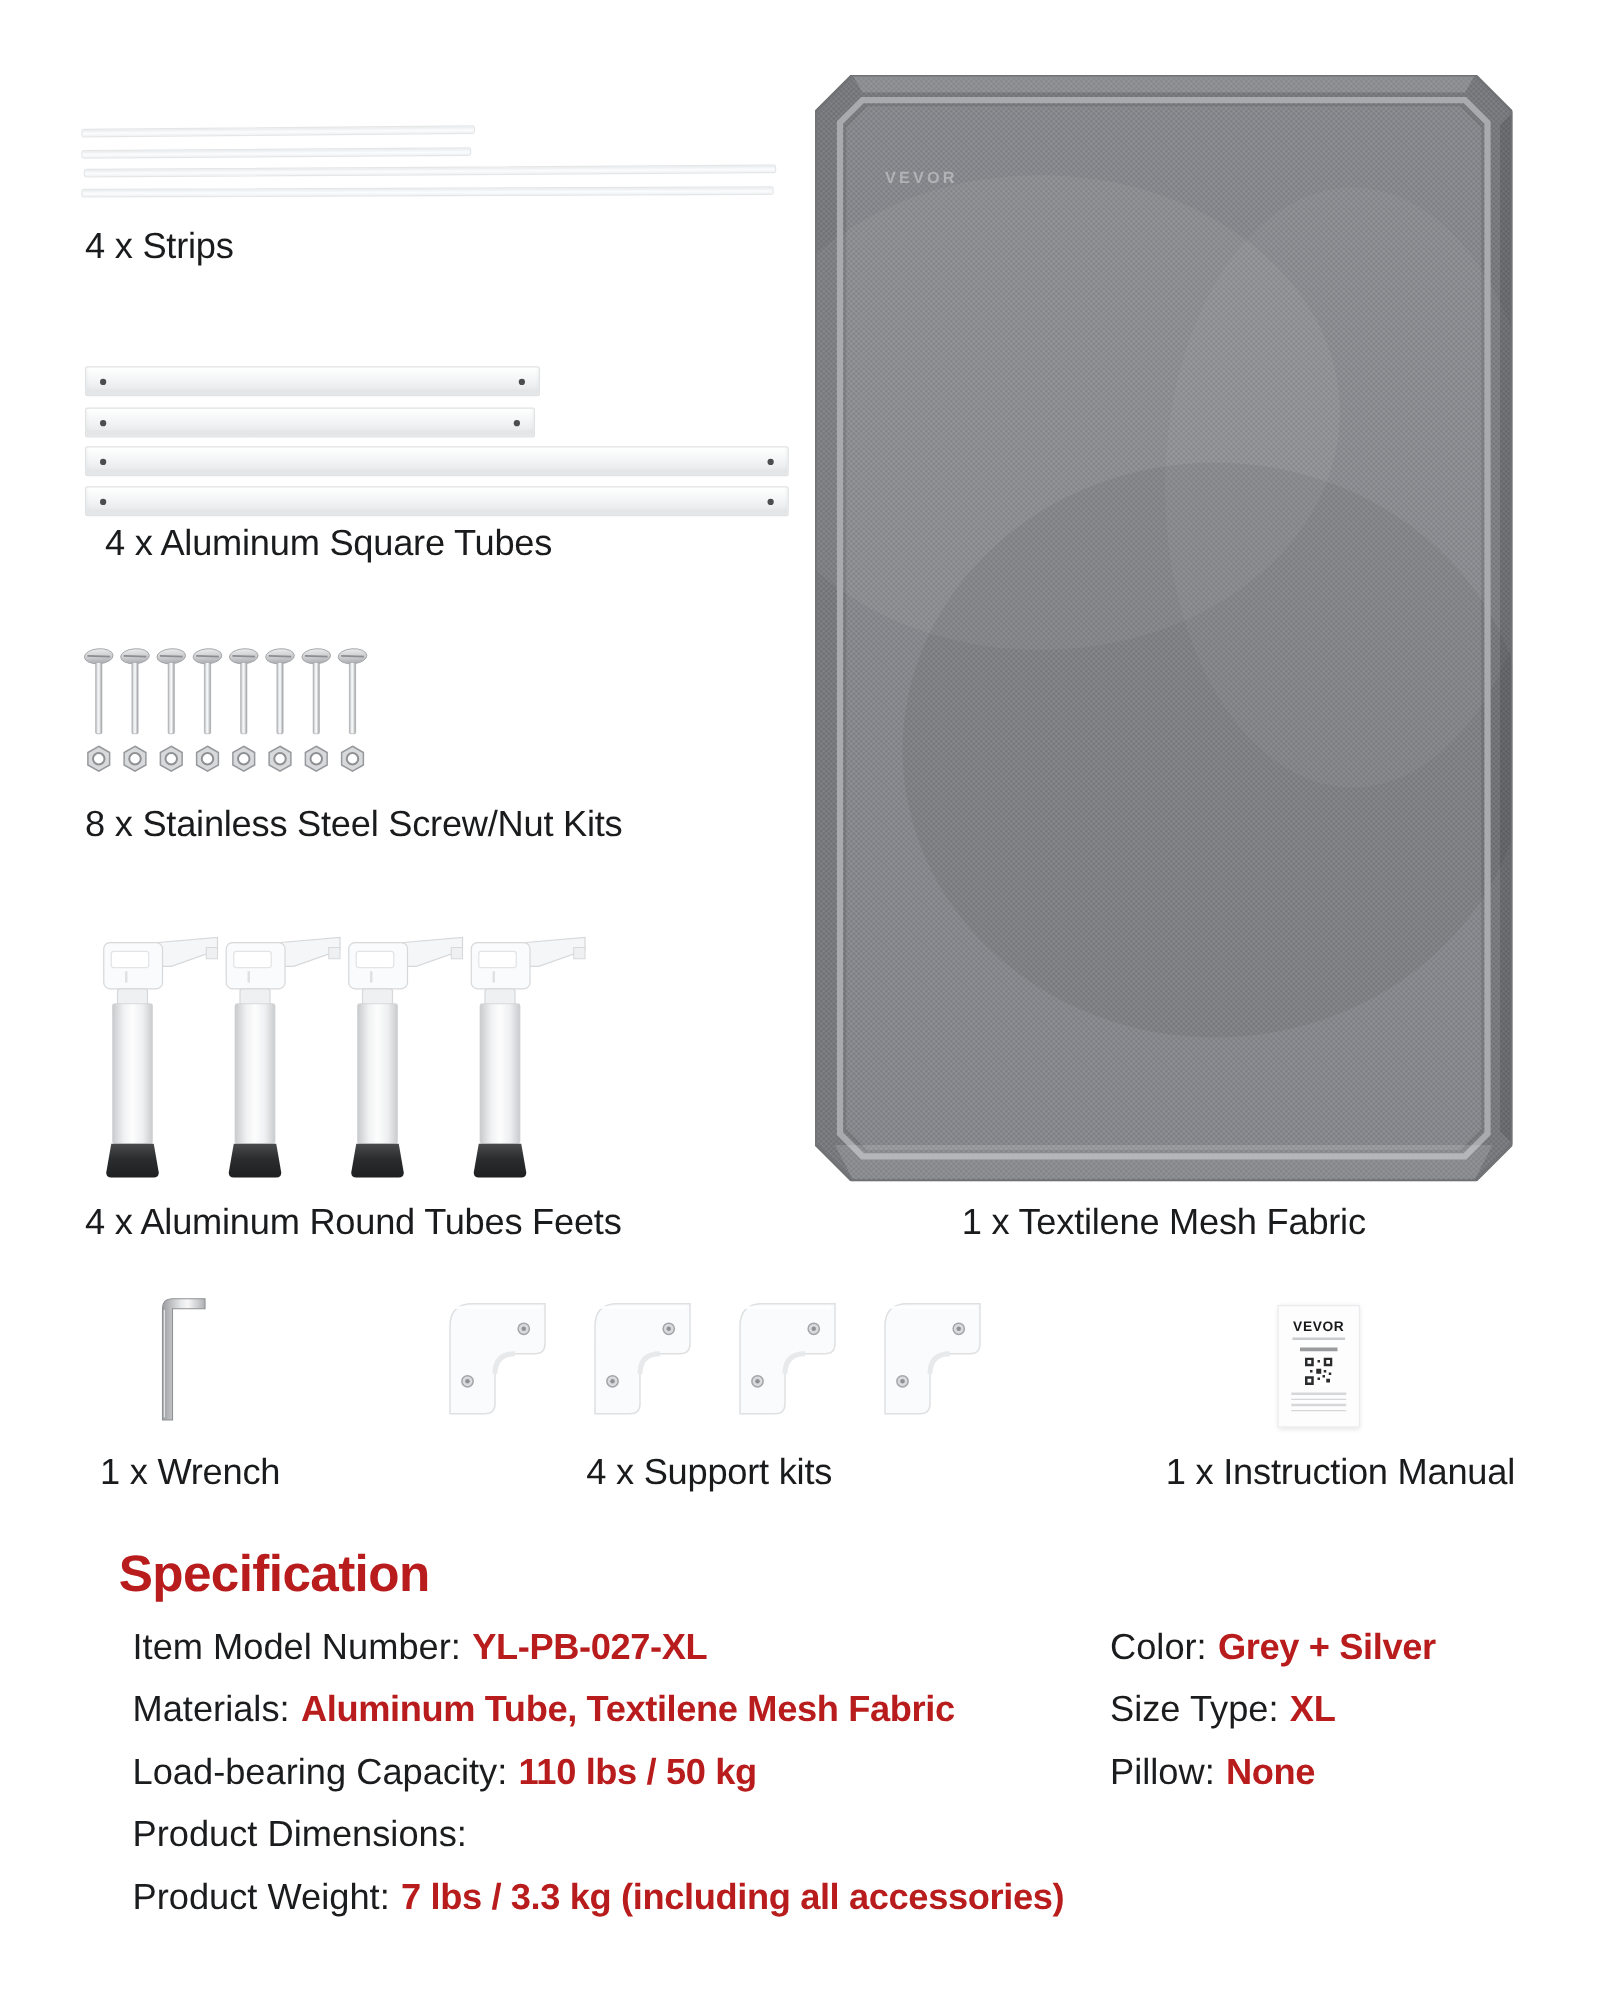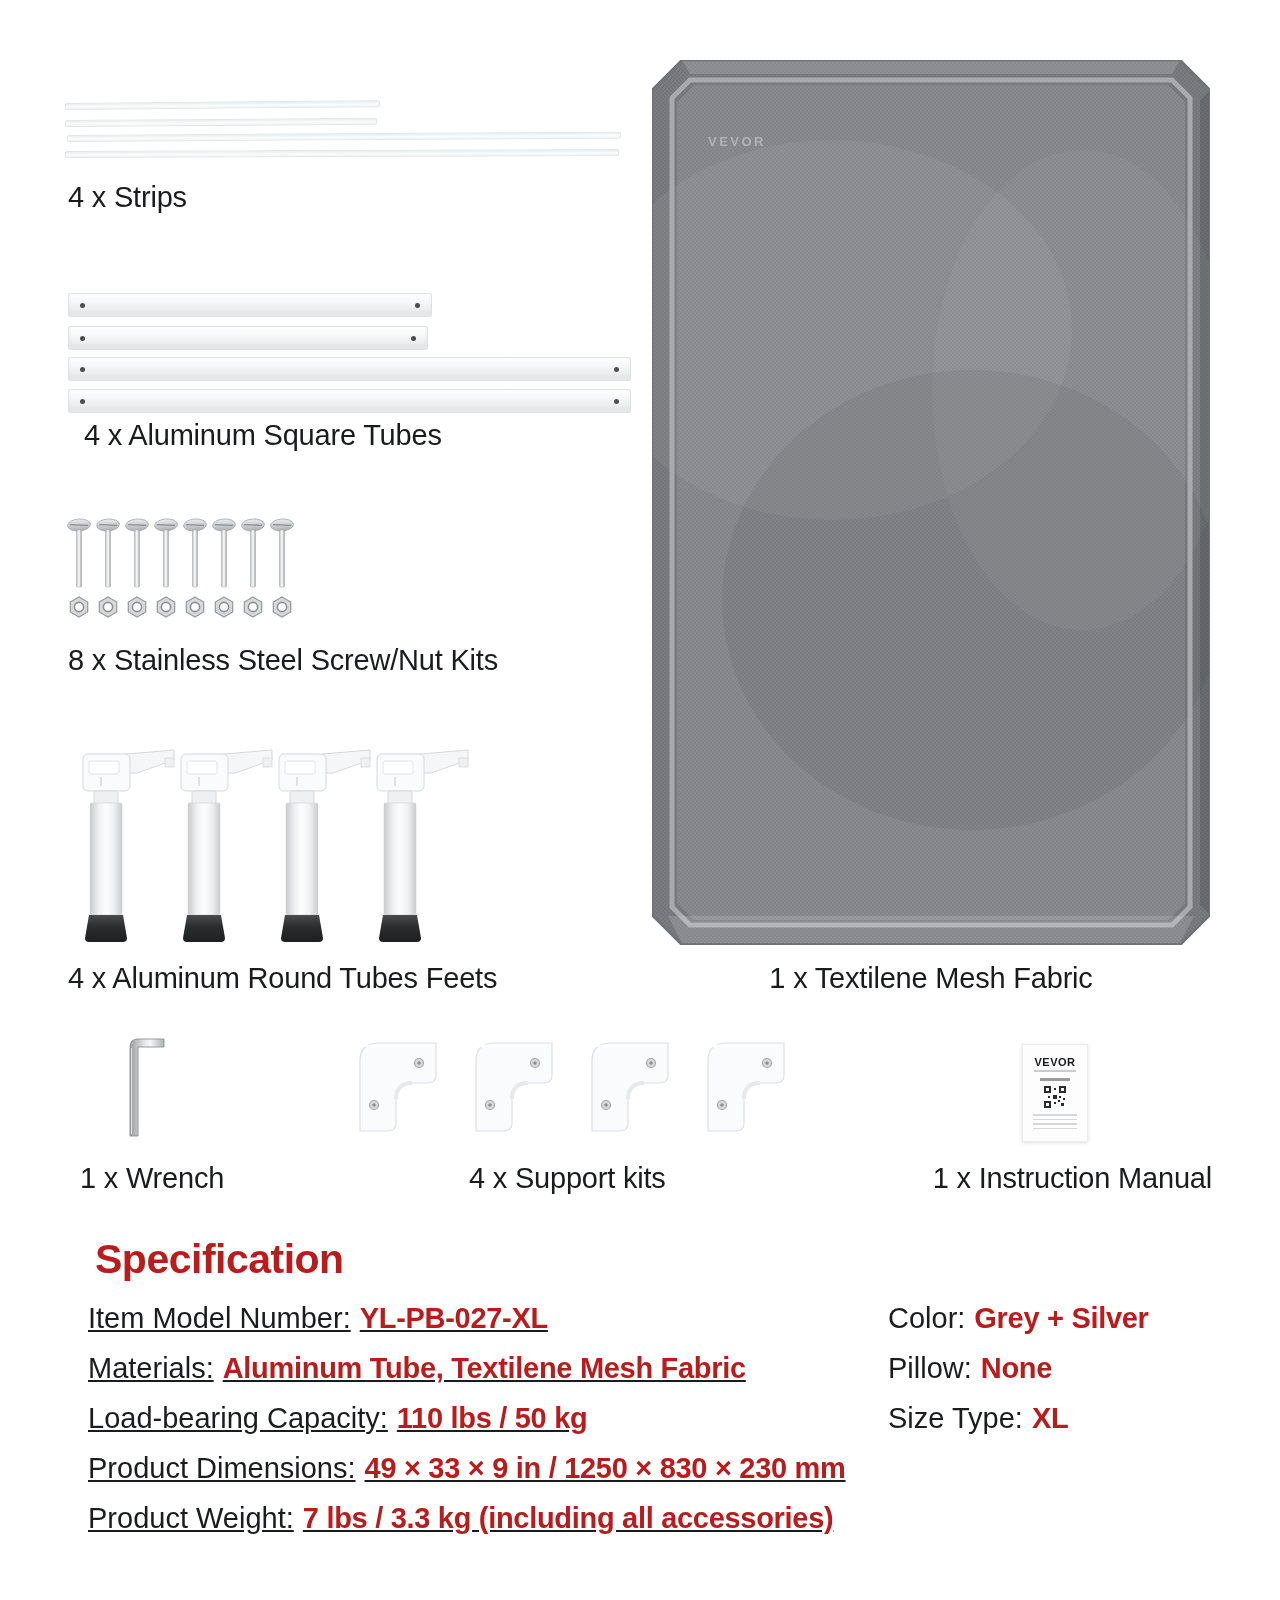--- a/index.html
+++ b/index.html
@@ -33,21 +33,21 @@
           border:1px solid #ebecee;box-shadow:0 1px 4px rgba(0,0,0,0.12);
           display:flex;flex-direction:column;align-items:center;}
   .manual-logo{font-size:11px;font-weight:bold;letter-spacing:0.5px;color:#17181a;margin-top:11px;}
   .manual-bar{background:#c9cbcd;height:2px;width:42px;margin-top:2px;}
   .manual-bar.title{width:30px;height:3px;background:#9a9c9e;margin-top:6px;}
   .manual-bar.tiny{width:44px;height:1.5px;background:#d6d7d9;margin-top:3px;}
 
   
   .spec-heading{position:absolute;left:95px;top:1236px;font-size:41px;font-weight:bold;color:#b91c1c;letter-spacing:-0.5px;}
   .spec-col{position:absolute;top:1293px;}
-  .spec-col.left{left:88px;text-decoration:underline;}
+  .spec-col.left{left:106px;}
   .spec-col.right{left:872px;margin-left:16px;}
   .spec-row{height:50px;display:flex;align-items:center;font-size:29px;white-space:nowrap;}
   .spec-label{color:#1b1c1e;margin-right:9px;}
   .spec-value{color:#b91c1c;font-weight:bold;letter-spacing:-0.3px;}
 </style>
 </head>
 <body>
 
 <div class="page">
 
@@ -337,36 +337,35 @@
     <div class="spec-row">
       <span class="spec-label">Materials:</span>
       <span class="spec-value">Aluminum Tube, Textilene Mesh Fabric</span>
     </div>
     <div class="spec-row">
       <span class="spec-label">Load-bearing Capacity:</span>
       <span class="spec-value">110 lbs / 50 kg</span>
     </div>
     <div class="spec-row">
       <span class="spec-label">Product Dimensions:</span>
-      <span class="spec-value">49 × 33 × 9 in / 1250 × 830 × 230 mm</span>
     </div>
     <div class="spec-row">
       <span class="spec-label">Product Weight:</span>
       <span class="spec-value">7 lbs / 3.3 kg (including all accessories)</span>
     </div>
   </div>
 
   <div class="spec-col right">
     <div class="spec-row">
       <span class="spec-label">Color:</span>
       <span class="spec-value">Grey + Silver</span>
     </div>
     <div class="spec-row">
+      <span class="spec-label">Size Type:</span>
+      <span class="spec-value">XL</span>
+    </div>
+    <div class="spec-row">
       <span class="spec-label">Pillow:</span>
       <span class="spec-value">None</span>
     </div>
-    <div class="spec-row">
-      <span class="spec-label">Size Type:</span>
-      <span class="spec-value">XL</span>
-    </div>
   </div>
 
 </div>
 
 </body></html>

